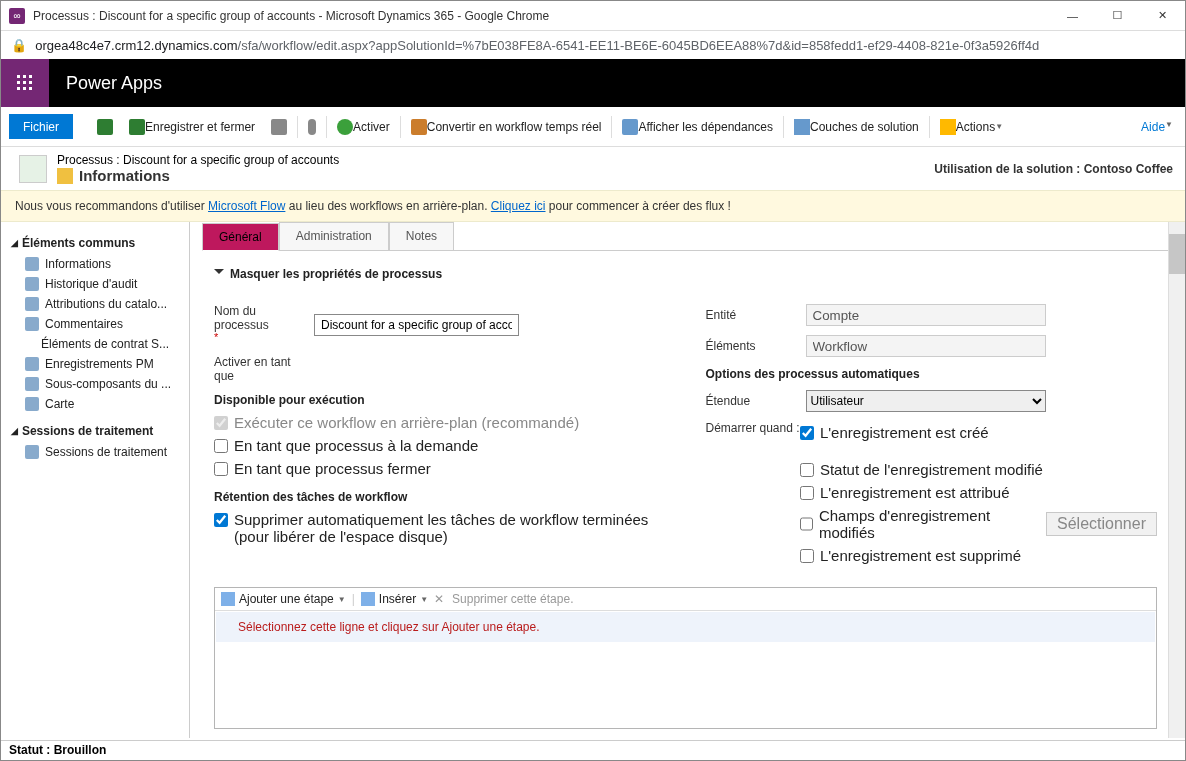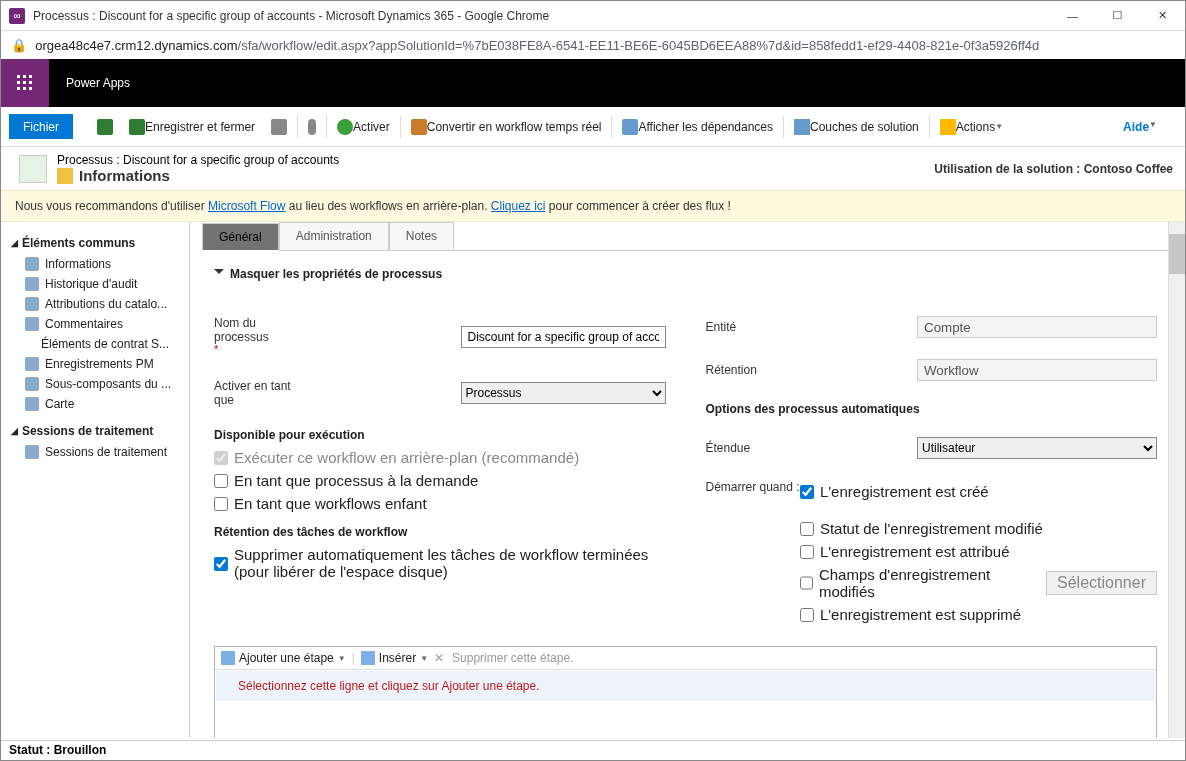--- a/index.html
+++ b/index.html
@@ -14,29 +14,29 @@
 
 
 .url-bar { height: 28px; background: #fff; display: flex; align-items: center; padding: 0 10px; font-size: 13px; color: #555;}
 .url-lock { margin-right: 8px; color: #5f6368; }
 .url-host { color: #202124; }
 .url-path { color: #5f6368; }
 
 
 .brand-bar { height: 48px; background: #000; display: flex; align-items: center; }
 .waffle { width: 48px; height: 48px; background: #742774; display: flex; align-items: center; justify-content: center; color:#fff; }
-.brand-title { color: #fff; font-size: 12px; font-weight: 400; margin-left: 17px; }
+.brand-title { color: #fff; font-size: 18px; font-weight: 400; margin-left: 17px; }
 
 
 .cmdbar { height: 40px; display: flex; align-items: center; background: #fff; border-bottom: 1px solid #ddd; font-size: 12px; }
 .fichier-btn { background: #0078d4; color: #fff; padding:0 14px; height: 25px; display: flex; align-items: center; margin-left:8px; margin-right:16px; }
 .cmd { display: flex; align-items: center; padding: 0 8px; color: #222; height: 100%; }
 .cmd .ic { width: 16px; height: 16px; display:inline-block; }
 .cmd-sep { width: 1px; height: 22px; background: #ddd; margin: 0 2px;}
-.cmd-help { margin-left: auto; display:flex; align-items:flex-start; padding-right:28px; color:#0078d4;font-weight:bold;}
+.cmd-help { margin-left: auto; display:flex; align-items:flex-start; padding-right:12px; color:#0078d4;}
 .ic-save { background:#2e7d32; border-radius:2px; }
 .ic-saveclose { background:#2e7d32; border-radius:2px; position:relative; }
 .ic-print { background:#888; border-radius:2px;}
 .ic-attach { background:#888; border-radius:8px; width:8px !important;}
 .ic-activate { background:#3ba03b; border-radius:50%;}
 .ic-convert { background:#cb7d2c; border-radius:2px;}
 .ic-deps { background:#6699cc; border-radius:2px;}
 .ic-layers { background:#6699cc;}
 .ic-actions{ background:#ffb900;}
 .ic-help{ background:#0078d4;border-radius:50%;}
@@ -62,31 +62,31 @@
 .nav-item .nic { width:14px;height:14px;background:#88aacc;border-radius:2px;}
 
 
 .content { flex:1; display:flex; position:relative; }
 .content-inner { flex:1; padding: 0 0 0 0; overflow:hidden;}
 .scroll { position:absolute; right:0; top:0; bottom:0; width:17px; background:#f0f0f0; border-left:1px solid #ddd;}
 .scroll-thumb { width:100%; height:40px; background:#c6c6c6; margin-top:12px;}
 
 
 .tabs { display:flex; border-bottom:1px solid #ccc; font-size:12px; margin-left:12px;}
-.tab { padding:6px 16px; border:1px solid #ccc; border-bottom:none; margin-right:0; background:#737373;}
+.tab { padding:6px 16px; border:1px solid #ccc; border-bottom:none; margin-right:0; background:#be185d;}
 .tab.inactive { background:#f7f7f7; color:#555;}
 .tab.active { border-bottom:1px solid #fff; position:relative; top:1px;}
 
 
 .form-area { padding: 12px 28px 10px 24px; font-size:12px; color:#222;  }
 .section-title { display:flex; align-items:center; gap:6px; font-weight:600; padding: 4px 0;  }
 .section-title .tri { border:5px solid transparent; border-top-color:#333; width:0; height:0; display:inline-block;}
 .form-row { display:flex; margin-top:10px; gap:40px; }
 .col { flex:1; }
-.field { display:flex; align-items:center; margin:21px 0;justify-content:space-between;}
+.field { display:flex; align-items:center; margin:9px 0;}
 .field-label { width:100px; display:inline-block; color:#333; }
 .req { color:#c00; font-size:11px; position:relative; top:-2px;}
 .txt-input { width:205px; height:22px; border:1px solid #888; padding:0 6px; font-size:12px;}
 .ro-input { width:240px; height:22px; background:#f4f4f4; border:1px solid #ccc; padding:0 6px; color:#555; }
 .select { width:205px; height:22px; border:1px solid #888; font-size:12px; }
 .subhead { font-weight:600; margin-top:10px; margin-bottom:4px }
 .chk-line { display:flex; align-items:center; gap:6px; padding:3px 0;}
 .chk { width:14px; height:14px; }
 .chk-label { font-size:15px; }
 .btn-disabled { background:#f1f1f1;border:1px solid #c8c8c8;color:#888;padding:2px 10px;font-size:16px;margin-left:10px;}
@@ -272,49 +272,48 @@
 
         <div class="form-row">
 
           <div class="col">
             <div class="field">
               <span class="field-label"><span>Nom du processus</span><br><span class="req">*</span></span>
               <input class="txt-input" value="Discount for a specific group of account" style="">
             </div>
             <div class="field">
               <span class="field-label">Activer en tant que</span>
-              <select class="select"><option>Processus</option></select>
             </div>
             <div class="subhead">Disponible pour exécution</div>
             <div class="chk-line">
                   <input type="checkbox" class="chk" checked="" disabled="" style="">
                   <span class="chk-label" style="color:#888">Exécuter ce workflow en arrière-plan (recommandé)</span>
                 </div>
             <div class="chk-line">
                   <input type="checkbox" class="chk" style="">
                   <span class="chk-label">En tant que processus à la demande</span>
                 </div>
             <div class="chk-line">
                   <input type="checkbox" class="chk" style="">
-                  <span class="chk-label">En tant que workflows enfant</span>
+                  <span class="chk-label">En tant que processus fermer</span>
                 </div>
             <div class="subhead">Rétention des tâches de workflow</div>
-            <div class="chk-line" style="align-items:center;">
+            <div class="chk-line" style="align-items:flex-start;">
                   <input type="checkbox" class="chk" checked="" style="accent-color: rgb(0, 120, 212); margin-top: 2px;">
                   <span class="chk-label" style="max-width:420px;">Supprimer automatiquement les tâches de workflow terminées (pour libérer de l'espace disque)</span>
                 </div>
           </div>
 
           <div class="col">
             <div class="field">
               <span class="field-label">Entité</span>
               <input class="ro-input" readonly="" value="Compte" style="">
             </div>
             <div class="field">
-              <span class="field-label">Rétention</span>
+              <span class="field-label">Éléments</span>
               <input class="ro-input" readonly="" value="Workflow" style="">
             </div>
             <div class="subhead">Options des processus automatiques</div>
             <div class="field">
               <span class="field-label">Étendue</span>
               <select class="select" style="width:240px;"><option>Utilisateur</option></select>
             </div>
             <div style="display:flex;">
               <span class="field-label" style="width:100px;">Démarrer quand :</span>
               <div>

